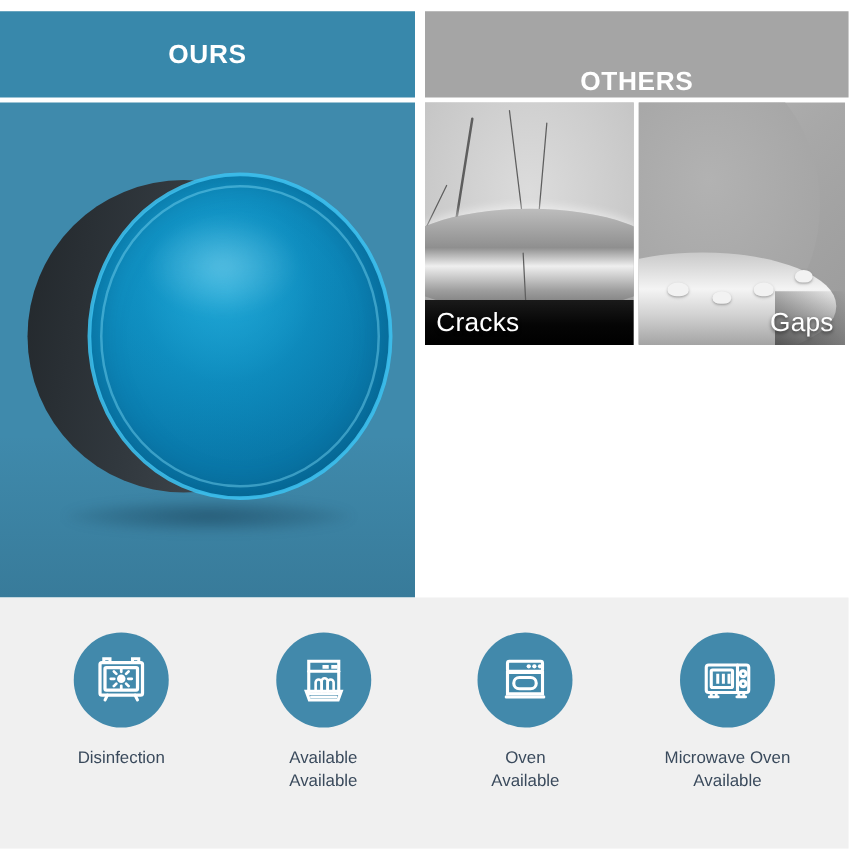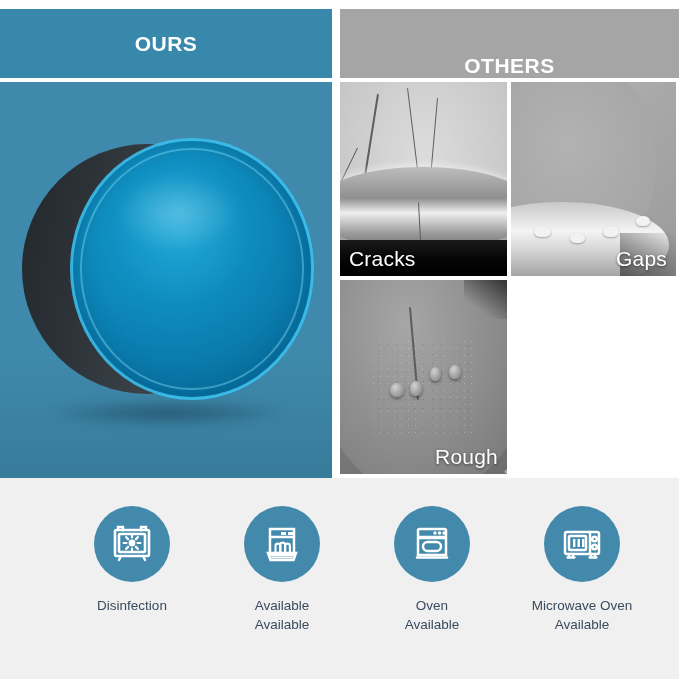--- a/index.html
+++ b/index.html
@@ -387,21 +387,21 @@
     height: 201px;
     background: #f0f0f0;
   }
 
   .features-inner {
     position: absolute;
     top: 28px;
     left: 22px;
     width: 635px;
     display: flex;
-    justify-content: flex-end;
+    justify-content: space-between;
     align-items: flex-start;
   }
 
   .feature {
     width: 150px;
     display: flex;
     flex-direction: column;
     align-items: center;
   }
 
@@ -474,32 +474,20 @@
         <div class="gaps-rim"></div>
         <div class="gap-blob gb1"></div>
         <div class="gap-blob gb2"></div>
         <div class="gap-blob gb3"></div>
         <div class="gap-blob gb4"></div>
         <div class="gaps-dark-corner"></div>
         <span class="defect-label label-right">Gaps</span>
       </div>
 
 
-      <div class="defect-cell cell-rough">
-        <div class="rough-dome"></div>
-        <div class="rough-speckle"></div>
-        <div class="rough-seam"></div>
-        <div class="rough-bump rb1"></div>
-        <div class="rough-bump rb2"></div>
-        <div class="rough-bump rb3"></div>
-        <div class="rough-bump rb4"></div>
-        <div class="rough-arc"></div>
-        <div class="rough-dark-top"></div>
-        <span class="defect-label label-right">Rough</span>
-      </div>
 
     </div>
   </div>
 
   <div class="features">
     <div class="features-inner">
 
       <div class="feature">
         <div class="feature-circle">
           <span>

